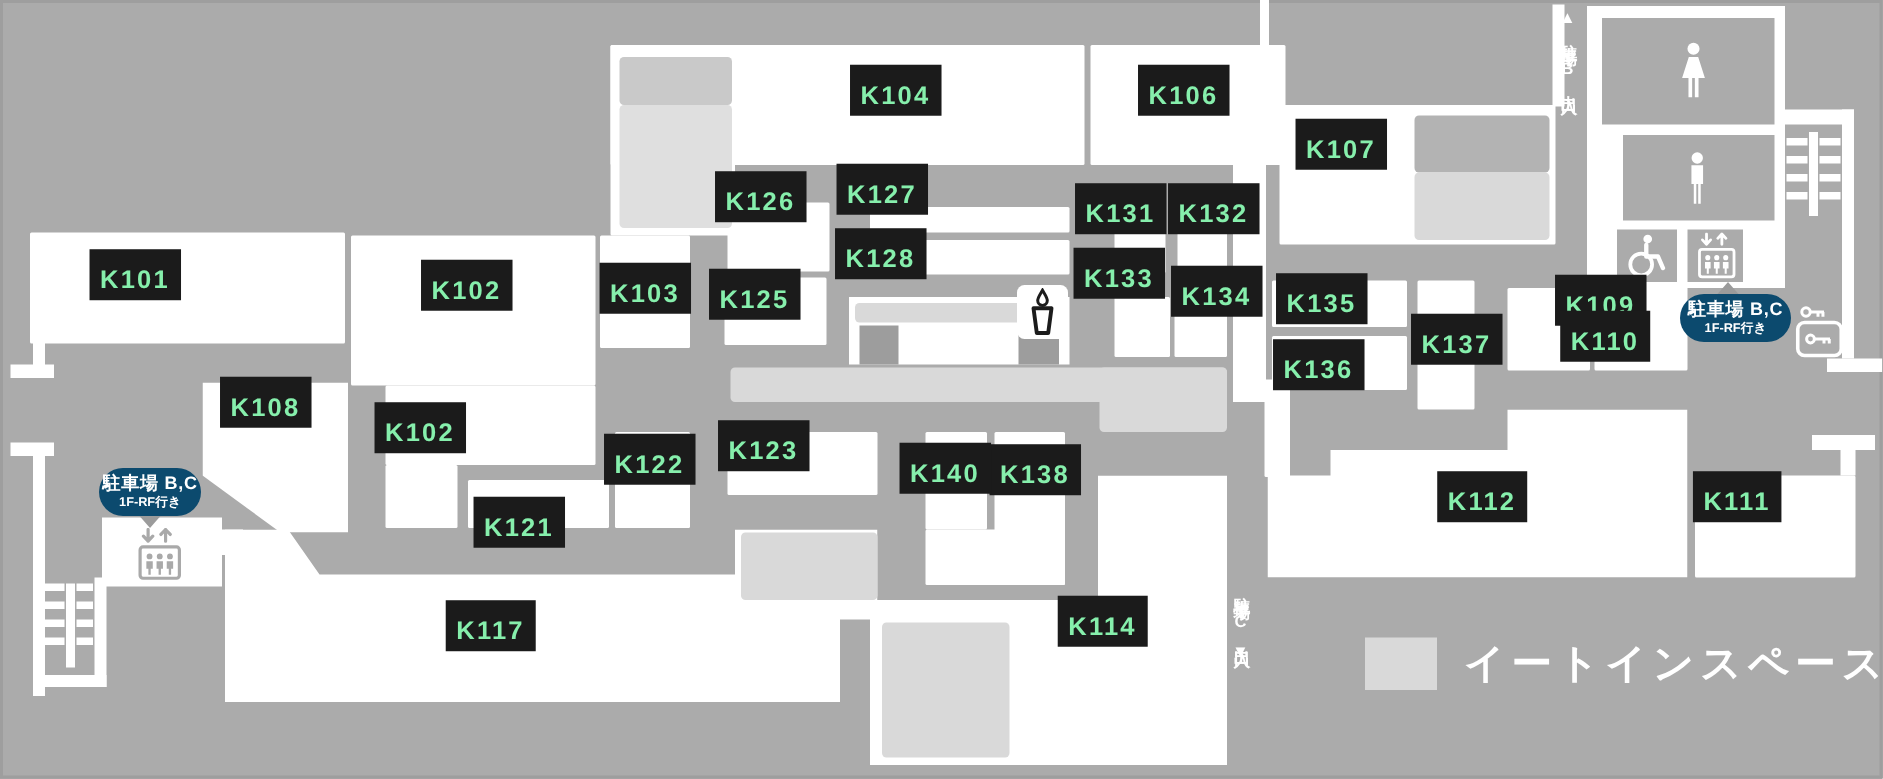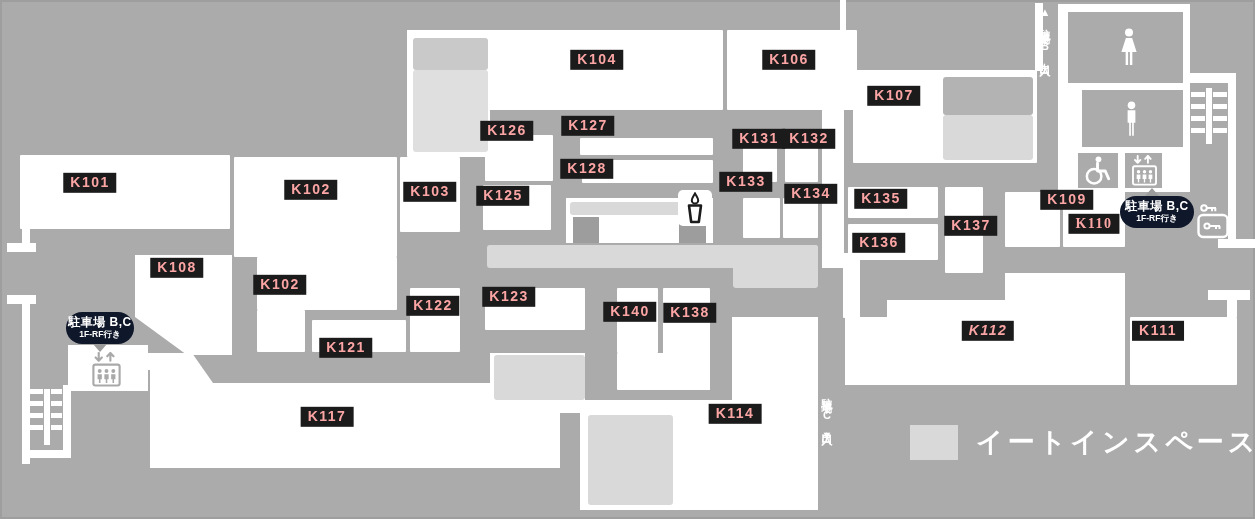--- a/index.html
+++ b/index.html
@@ -1,27 +1,27 @@
 <!DOCTYPE html>
 <html><head>
 <meta charset="utf-8">
 <style>
   html,body{margin:0;padding:0;background:#888;font-family:"Liberation Sans",sans-serif;}
   #map{position:relative;width:1255px;height:519px;background:#ababab;overflow:hidden;
        box-shadow:inset 0 0 0 2px rgba(0,0,0,0.07);}
   #shapes{position:absolute;inset:0;}
   .abs{position:absolute;}
   .unit{background:#fff;border-radius:1px;}
-  .ulabel{position:absolute;transform:translate(-50%,-50%);background:#1b1b1b;color:#fca5a5;
-          font-size:14px;font-weight:600;letter-spacing:1.5px;padding:2px 7px 3px;
+  .ulabel{position:absolute;transform:translate(-50%,-50%);background:#1b1b1b;color:#86efac;
+          font-size:17px;font-weight:600;letter-spacing:1.5px;padding:12px 7px 3px;
           white-space:nowrap;line-height:1.1;z-index:6;}
   .vtext{position:absolute;writing-mode:vertical-rl;text-orientation:upright;color:#fff;
          font-size:11px;font-weight:700;letter-spacing:2px;line-height:1;z-index:7;
          white-space:nowrap;}
-  .badge{position:absolute;background:#0f172a;border-radius:17px;color:#fff;text-align:center;
+  .badge{position:absolute;background:#0c4a6e;border-radius:17px;color:#fff;text-align:center;
          z-index:8;display:flex;flex-direction:column;justify-content:center;line-height:1.15;}
   .badge .l1{font-size:12px;font-weight:700;letter-spacing:0.5px;}
   .badge .l2{font-size:8.5px;font-weight:700;}
   .ptr{position:absolute;width:0;height:0;z-index:8;}
   .ptr.down{border-left:7px solid transparent;border-right:7px solid transparent;border-top:8px solid #9b9b9b;}
   .ptr.up{border-left:7px solid transparent;border-right:7px solid transparent;border-bottom:8px solid #9b9b9b;}
   #legend{position:absolute;left:910px;top:424px;display:flex;align-items:center;z-index:9;}
   #legend .swatch{display:inline-block;width:48px;height:35px;background:#d9d9d9;}
   #legend .ltext{color:#fff;font-size:27px;font-weight:600;letter-spacing:4px;margin-left:18px;
                  white-space:nowrap;}
@@ -193,33 +193,33 @@
       </div>
       <div class="ulabel" style="left: 90px; top: 183px;">K101</div>
       <div class="ulabel" style="left: 311px; top: 190px;">K102</div>
       <div class="ulabel" style="left: 280px; top: 285px;">K102</div>
       <div class="ulabel" style="left: 430px; top: 192px;">K103</div>
       <div class="ulabel" style="left: 597px; top: 60px;">K104</div>
       <div class="ulabel" style="left: 789px; top: 60px;">K106</div>
       <div class="ulabel" style="left: 894px; top: 96px;">K107</div>
       <div class="ulabel" style="left: 177px; top: 268px;">K108</div>
       <div class="ulabel" style="left: 1067px; top: 200px;">K109</div>
-      <div class="ulabel" style="left: 1094px; top: 224px; font-family: Liberation Serif, serif;">K110</div>
+      <div class="ulabel" style="left: 1070px; top: 224px;">K110</div>
       <div class="ulabel" style="left: 1158px; top: 331px;">K111</div>
-      <div class="ulabel" style="left: 988px; top: 331px; font-style: italic;">K112</div>
+      <div class="ulabel" style="left: 988px; top: 331px;">K112</div>
       <div class="ulabel" style="left: 735px; top: 414px;">K114</div>
       <div class="ulabel" style="left: 327px; top: 417px;">K117</div>
       <div class="ulabel" style="left: 346px; top: 348px;">K121</div>
       <div class="ulabel" style="left: 433px; top: 306px;">K122</div>
       <div class="ulabel" style="left: 509px; top: 297px;">K123</div>
       <div class="ulabel" style="left: 503px; top: 196px;">K125</div>
       <div class="ulabel" style="left: 507px; top: 131px;">K126</div>
       <div class="ulabel" style="left: 588px; top: 126px;">K127</div>
       <div class="ulabel" style="left: 587px; top: 169px;">K128</div>
-      <div class="ulabel" style="left: 747px; top: 139px; margin-left: 12px;">K131</div>
+      <div class="ulabel" style="left: 747px; top: 139px;">K131</div>
       <div class="ulabel" style="left: 809px; top: 139px;">K132</div>
       <div class="ulabel" style="left: 746px; top: 182px;">K133</div>
       <div class="ulabel" style="left: 811px; top: 194px;">K134</div>
       <div class="ulabel" style="left: 881px; top: 199px;">K135</div>
       <div class="ulabel" style="left: 879px; top: 243px;">K136</div>
       <div class="ulabel" style="left: 971px; top: 226px;">K137</div>
       <div class="ulabel" style="left: 690px; top: 313px;">K138</div>
       <div class="ulabel" style="left: 630px; top: 312px;">K140</div>
     </div>
 

